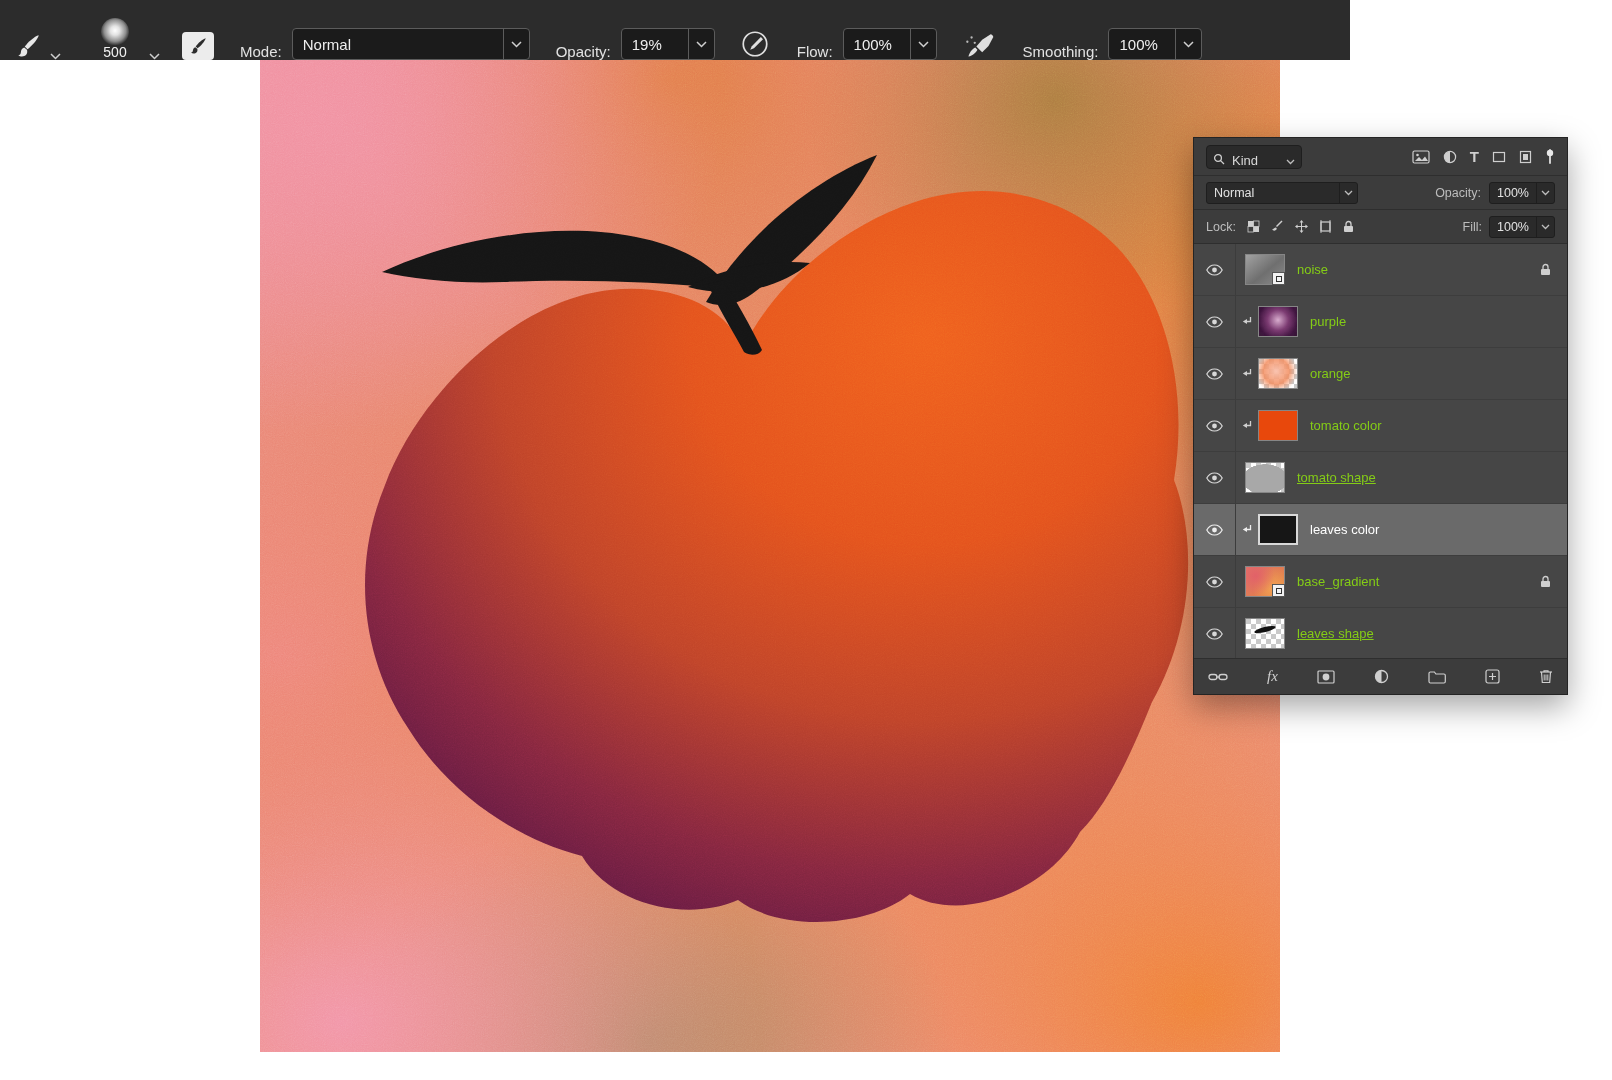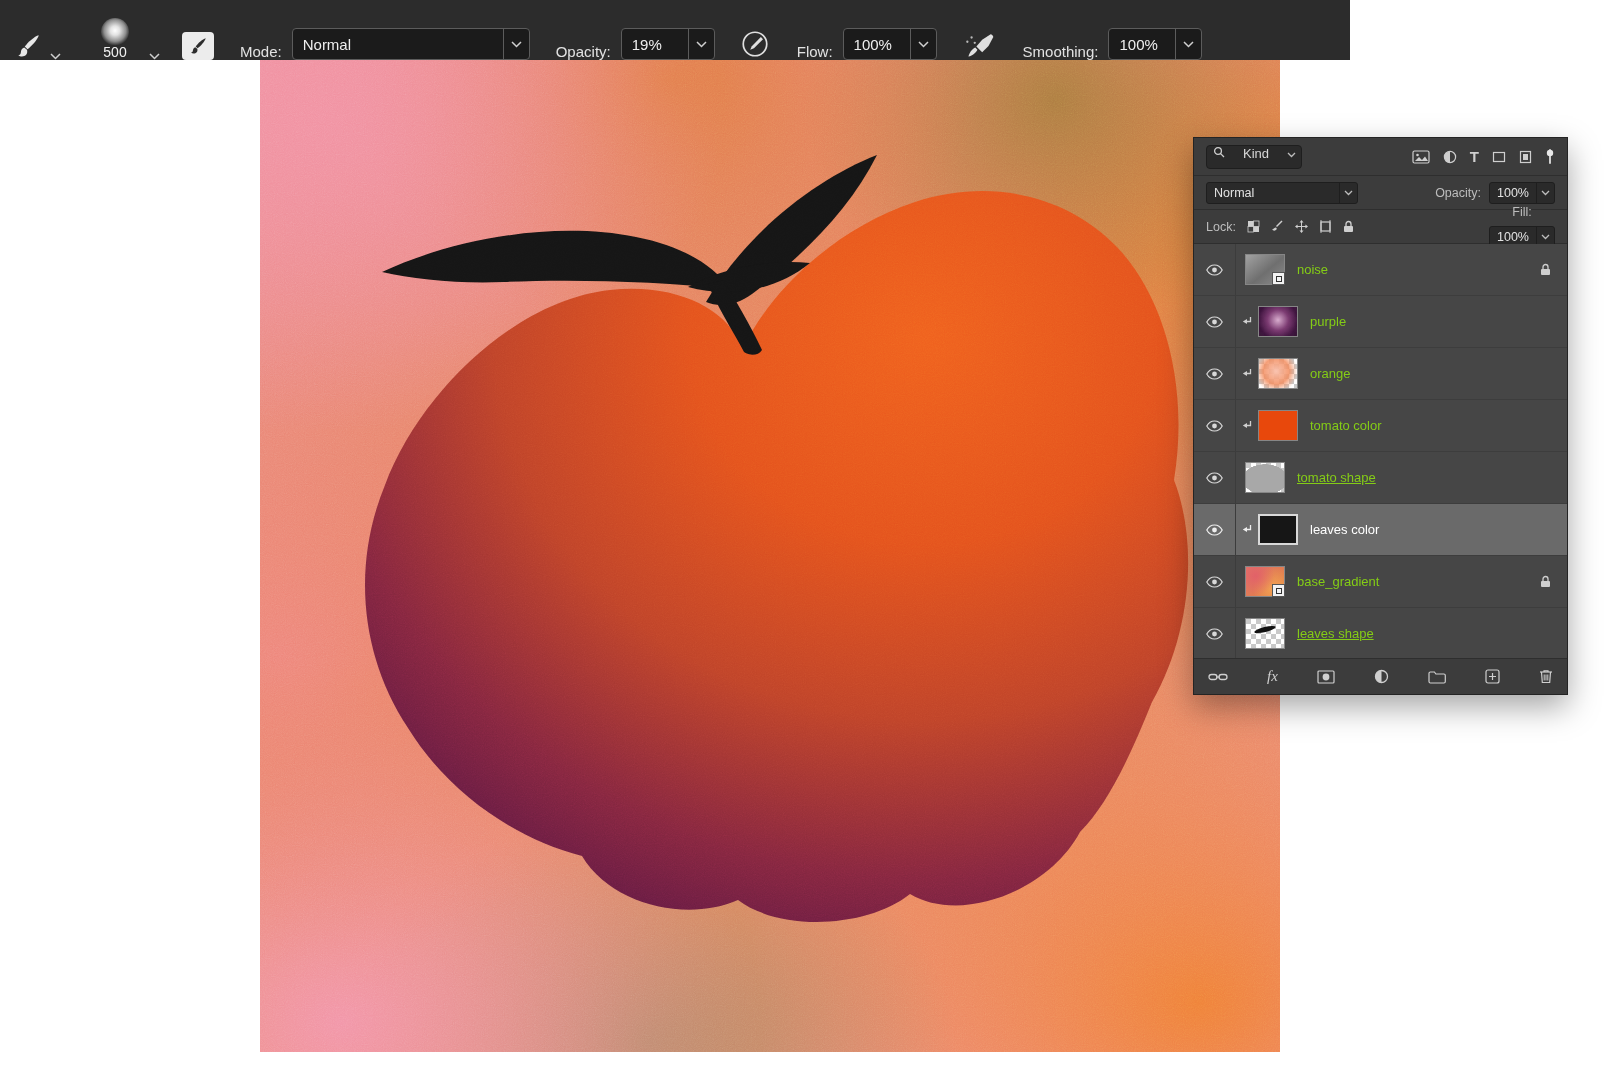--- a/index.html
+++ b/index.html
@@ -51,40 +51,40 @@
   
   .layers-panel{
     position:absolute; left:1193px; top:137px; width:375px; height:558px;
     background:#3c3c3c; border:1px solid #242424; color:#d8d8d8; font-size:13px;
     z-index:40; box-shadow:0 12px 30px rgba(0,0,0,.35);
     display:flex; flex-direction:column;
   }
   .lp-filter-row{ height:38px; display:flex; align-items:center; gap:13px;
     padding:0 12px; border-bottom:1px solid #2e2e2e; }
   .kind-box{ width:96px; height:24px; background:#2a2a2a; border:1px solid #1e1e1e;
-    border-radius:4px; display:flex; align-items:flex-start; gap:18px; padding:0 6px; }
+    border-radius:4px; display:flex; align-items:flex-end; gap:7px; padding:0 6px; }
   .kind-box .kb-chev{ margin-left:auto; }
   .lp-icon-btn{ display:flex; align-items:center; justify-content:center; }
   .type-T{ font-weight:bold; font-size:15px; color:#cfcfcf; }
   .lp-right{ margin-left:auto; }
 
   .lp-blend-row{ height:34px; display:flex; align-items:center; gap:8px;
     padding:0 12px; border-bottom:1px solid #2e2e2e; }
   .lp-select{ height:22px; background:#2a2a2a; border:1px solid #1e1e1e;
     border-radius:3px; display:flex; align-items:center; font-size:12.5px; color:#e2e2e2; }
   .lp-select .sel-val{ padding:0 7px; flex:1; }
   .lp-select .sel-chev{ width:18px; display:flex; align-items:center; justify-content:center;
     border-left:1px solid #1e1e1e; height:100%; }
   .blend-select{ width:152px; }
   .lp-pct{ width:66px; }
   .lp-lbl{ color:#bdbdbd; font-size:12.5px; white-space:nowrap; }
 
   .lp-lock-row{ height:34px; display:flex; align-items:center; gap:11px;
     padding:0 12px; border-bottom:1px solid #2e2e2e; }
-  .lock-fill{ margin-left:auto; display:flex; align-items:center; gap:7px;flex-direction:column; }
+  .lock-fill{ margin-left:auto; display:flex; align-items:center; gap:7px; }
 
   .lp-layers{ flex:1; background:#454545; overflow:hidden; }
   .layer-row{ height:52px; display:flex; align-items:center; background:#464646;
     border-bottom:1px solid #3d3d3d; }
   .layer-row.selected{ background:#6a6a6a; }
   .layer-row.selected .layer-name{ color:#ffffff; }
   .eye-cell{ width:42px; height:100%; display:flex; align-items:center;
     justify-content:center; border-right:1px solid #3c3c3c; flex:none; }
   .clip-cell{ width:22px; display:flex; align-items:center; justify-content:center; flex:none; }
   .thumb{ width:40px; height:31px; border:1px solid #868686; margin-left:9px;

